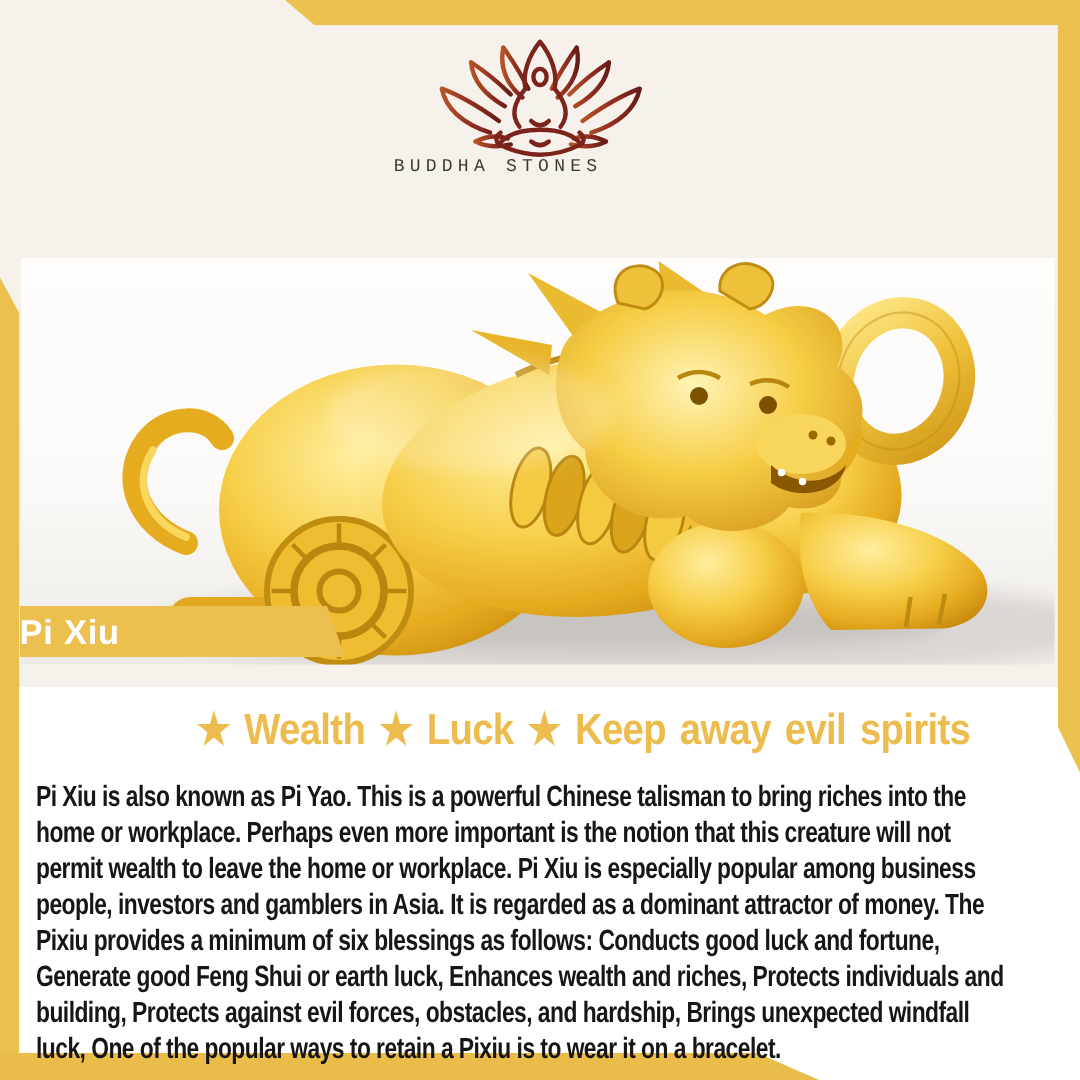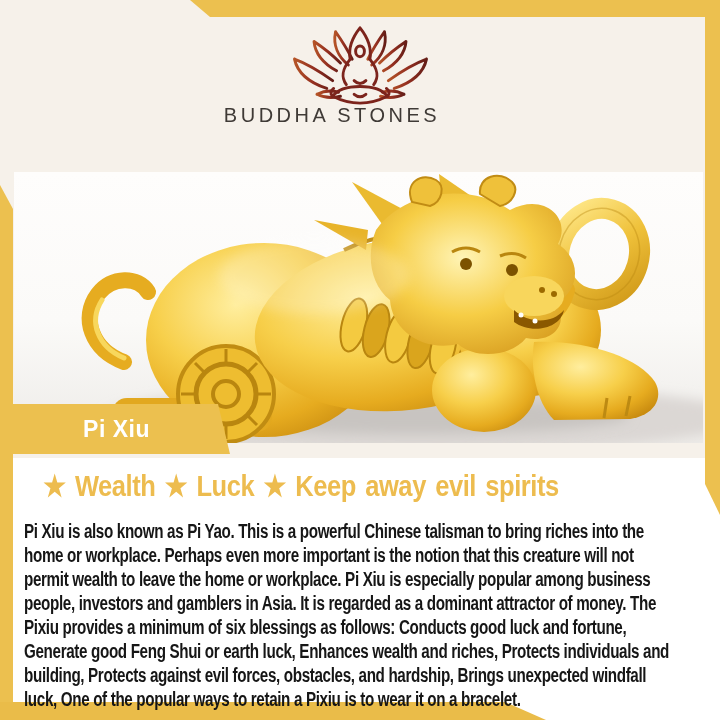--- a/index.html
+++ b/index.html
@@ -16,43 +16,43 @@
   .ribbon-right{left:705px;top:0;width:15px;height:515px;
               clip-path:polygon(0 0,100% 0,100% 100%,0 94%);}
   .ribbon-left{left:0;top:185px;width:13px;height:535px;
               clip-path:polygon(0 0,100% 24px,100% 100%,0 100%);}
   .ribbon-bottom{left:0;top:702px;width:546px;height:18px;
               clip-path:polygon(0 0,505px 0,100% 100%,0 100%);background:#eabc49;}
 
   
   .logo{position:absolute;left:288px;top:20px;width:145px;height:88px;}
   .brand{position:absolute;left:0;top:104px;width:664px;text-align:center;
-         font-family:Liberation Sans, sans-serif;font-size:20px;letter-spacing:3.5px;
+         font-family:Liberation Mono, monospace;font-size:12px;letter-spacing:3.5px;
          color:#3f3a36;}
 
   
   .title-band{position:absolute;left:150px;top:137px;width:424px;height:37px;
               background:#fdfaf6;display:flex;align-items:center;justify-content:center;}
   .title-text{font-size:31px;font-weight:bold;color:#e9b64a;white-space:nowrap;
               letter-spacing:-1px;transform:scaleX(.93);}
 
   
   .photo{position:absolute;left:14px;top:172px;width:689px;height:271px;
          background:linear-gradient(180deg,#fefdfc 0%,#fbfaf8 55%,#edebe8 100%);}
   .photo svg{display:block;width:689px;height:271px;}
 
   
-  .pixiu-bar{position:absolute;left:13px;top:404px;width:217px;height:50px;background:#ecc04f;
+  .pixiu-bar{position:absolute;left:13px;top:404px;width:217px;height:34px;background:#ecc04f;
              clip-path:polygon(0 0,205px 0,100% 100%,0 100%);
-             display:flex;align-items:center;justify-content:center;}
+             display:flex;align-items:center;}
   .pixiu-label{color:#ffffff;font-weight:bold;font-size:23px;letter-spacing:.5px;
                padding-right:10px;}
 
   
-  .heading{position:absolute;left:8px;top:469px;width:664px;text-align:left;}
+  .heading{position:absolute;left:18px;top:469px;width:664px;text-align:right;}
   .heading span{display:inline-block;font-size:29px;font-weight:bold;color:#edbc4f;
                 white-space:nowrap;word-spacing:3px;letter-spacing:-.5px;transform:scaleX(.88);}
 
   
   .description{position:absolute;left:24px;top:519px;width:690px;}
   .desc-line{font-size:19.5px;font-weight:bold;color:#161616;white-space:nowrap;
              letter-spacing:-.45px;line-height:24px;height:24px;
              transform:scaleX(.78);transform-origin:0 50%;}
 </style>
 </head>

